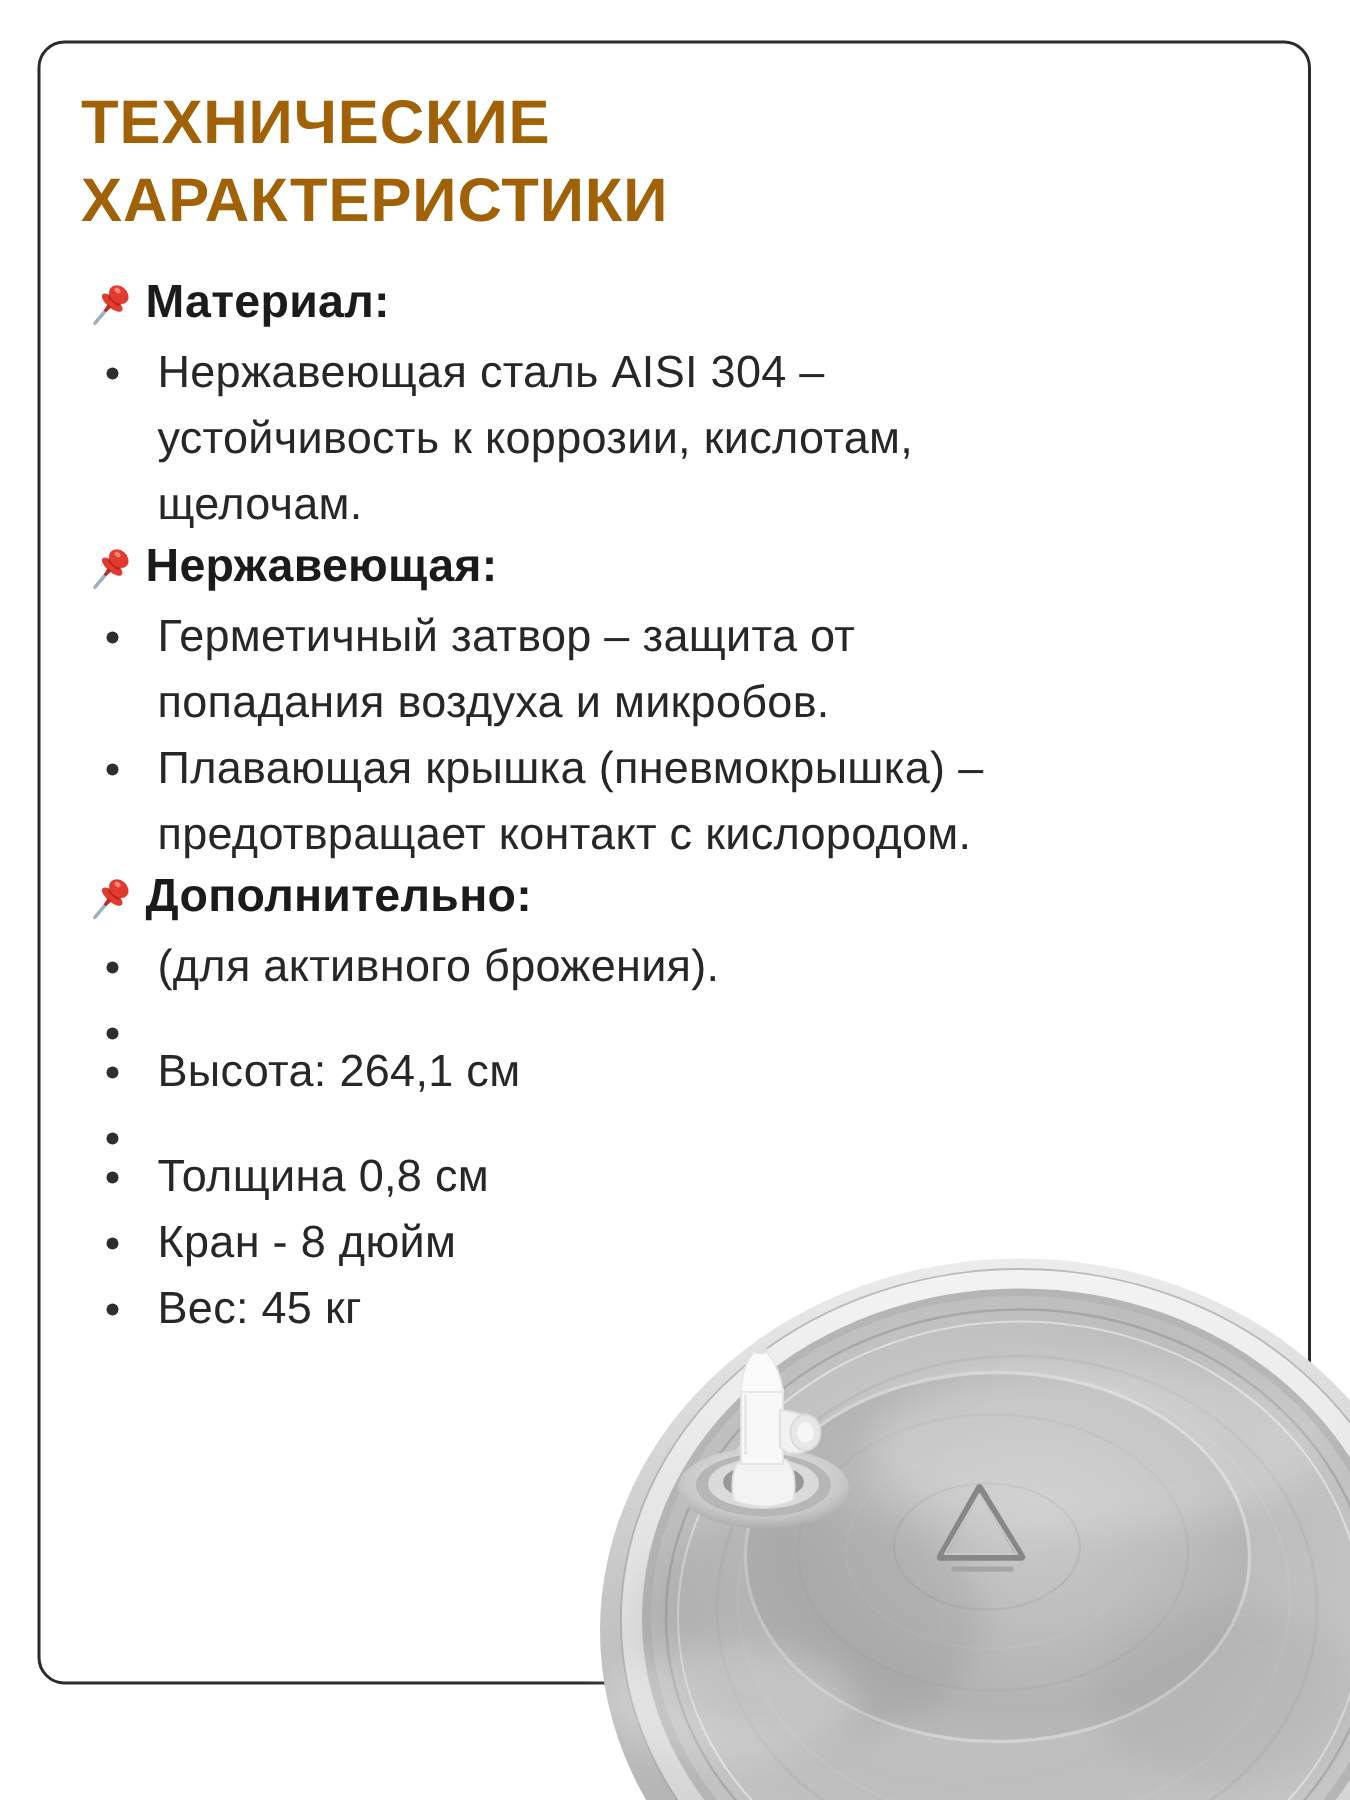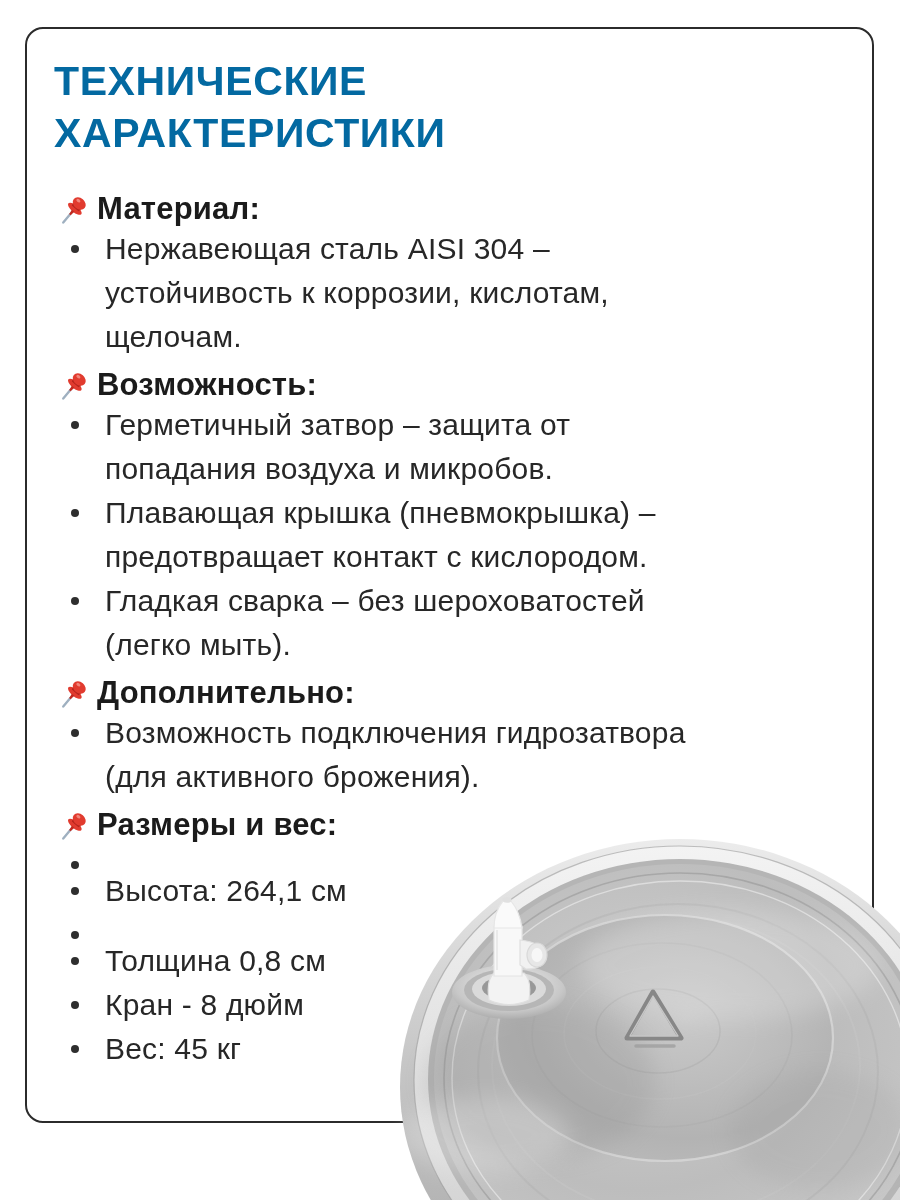--- a/index.html
+++ b/index.html
@@ -18,26 +18,26 @@
     border:2px solid #2b2b2b;
     border-radius:18px;
     background:#ffffff;
   }
   .content { padding:26px 12px 0 27px; }
   .title {
     font-size:41px;
     line-height:52px;
     font-weight:700;
     letter-spacing:0.6px;
-    color:#0369a1;
+    color:#a16207;
     margin-bottom:24px;
   }
   .section-header {
     display:flex;
-    align-items:flex-end;
+    align-items:flex-start;
     height:44px;
   }
   .pin {
     width:37px; height:37px;
     flex:0 0 37px;
     margin-right:6px;
     transform:translateY(3px);
   }
   .header-text {
     font-size:31px;
@@ -109,41 +109,34 @@
         <svg class="pin" viewBox="0 0 36 36">
           <g transform="rotate(40 18 18)">
             <line x1="18" y1="21" x2="18" y2="32" stroke="#9fb0c0" stroke-width="2.3" stroke-linecap="round"></line>
             <ellipse cx="18" cy="14.5" rx="8.2" ry="3.4" fill="#e13b2f"></ellipse>
             <path d="M12.6 9 L23.4 9 L22.2 14 L13.8 14 Z" fill="#b3241c"></path>
             <path d="M16.4 17 L19.6 17 L18.9 22 L17.1 22 Z" fill="#c12a21"></path>
             <ellipse cx="18" cy="7.8" rx="6.9" ry="5.4" fill="#e13b2f"></ellipse>
             <ellipse cx="15.6" cy="6.2" rx="2.2" ry="1.5" fill="#f2857a"></ellipse>
           </g>
         </svg>
-        <span class="header-text">Возможность:</span>
+        <span class="header-text">Нержавеющая:</span>
       </div>
       <div class="bullet">
         <span class="dot"></span>
         <div class="lines">
           <div class="ln">Герметичный затвор – защита от</div>
           <div class="ln">попадания воздуха и микробов.</div>
         </div>
       </div>
       <div class="bullet">
         <span class="dot"></span>
         <div class="lines">
           <div class="ln">Плавающая крышка (пневмокрышка) –</div>
           <div class="ln">предотвращает контакт с кислородом.</div>
-        </div>
-      </div>
-      <div class="bullet">
-        <span class="dot"></span>
-        <div class="lines">
-          <div class="ln">Гладкая сварка – без шероховатостей</div>
-          <div class="ln">(легко мыть).</div>
         </div>
       </div>
     </div>
 
     <div>
       <div class="section-header">
         <svg class="pin" viewBox="0 0 36 36">
           <g transform="rotate(40 18 18)">
             <line x1="18" y1="21" x2="18" y2="32" stroke="#9fb0c0" stroke-width="2.3" stroke-linecap="round"></line>
             <ellipse cx="18" cy="14.5" rx="8.2" ry="3.4" fill="#e13b2f"></ellipse>
@@ -151,40 +144,26 @@
             <path d="M16.4 17 L19.6 17 L18.9 22 L17.1 22 Z" fill="#c12a21"></path>
             <ellipse cx="18" cy="7.8" rx="6.9" ry="5.4" fill="#e13b2f"></ellipse>
             <ellipse cx="15.6" cy="6.2" rx="2.2" ry="1.5" fill="#f2857a"></ellipse>
           </g>
         </svg>
         <span class="header-text">Дополнительно:</span>
       </div>
       <div class="bullet">
         <span class="dot"></span>
         <div class="lines">
-          <div class="ln">Возможность подключения гидрозатвора</div>
           <div class="ln">(для активного брожения).</div>
         </div>
       </div>
     </div>
 
     <div>
-      <div class="section-header">
-        <svg class="pin" viewBox="0 0 36 36">
-          <g transform="rotate(40 18 18)">
-            <line x1="18" y1="21" x2="18" y2="32" stroke="#9fb0c0" stroke-width="2.3" stroke-linecap="round"></line>
-            <ellipse cx="18" cy="14.5" rx="8.2" ry="3.4" fill="#e13b2f"></ellipse>
-            <path d="M12.6 9 L23.4 9 L22.2 14 L13.8 14 Z" fill="#b3241c"></path>
-            <path d="M16.4 17 L19.6 17 L18.9 22 L17.1 22 Z" fill="#c12a21"></path>
-            <ellipse cx="18" cy="7.8" rx="6.9" ry="5.4" fill="#e13b2f"></ellipse>
-            <ellipse cx="15.6" cy="6.2" rx="2.2" ry="1.5" fill="#f2857a"></ellipse>
-          </g>
-        </svg>
-        <span class="header-text">Размеры и вес:</span>
-      </div>
       <div class="bullet">
         <span class="dot"></span>
       </div>
       <div class="bullet">
         <span class="dot"></span>
         <div class="lines">
             <div class="ln">Высота: 264,1 см</div>
           </div>
       </div>
       <div class="bullet">

